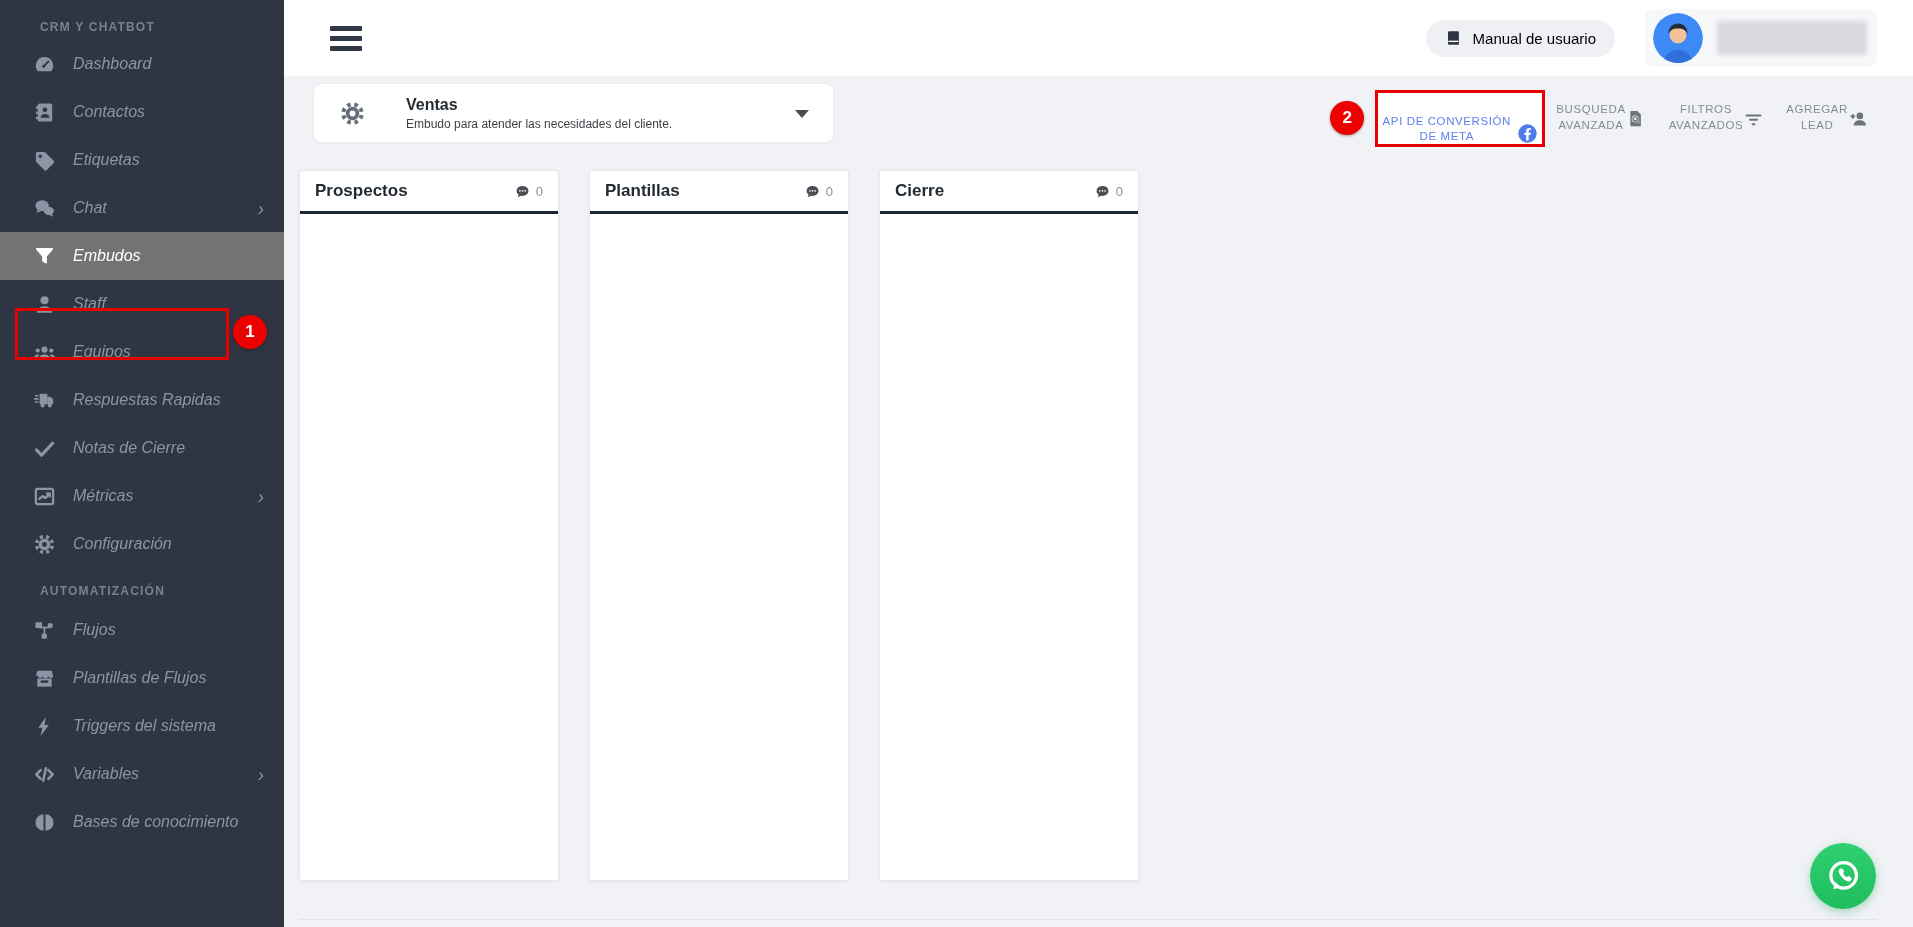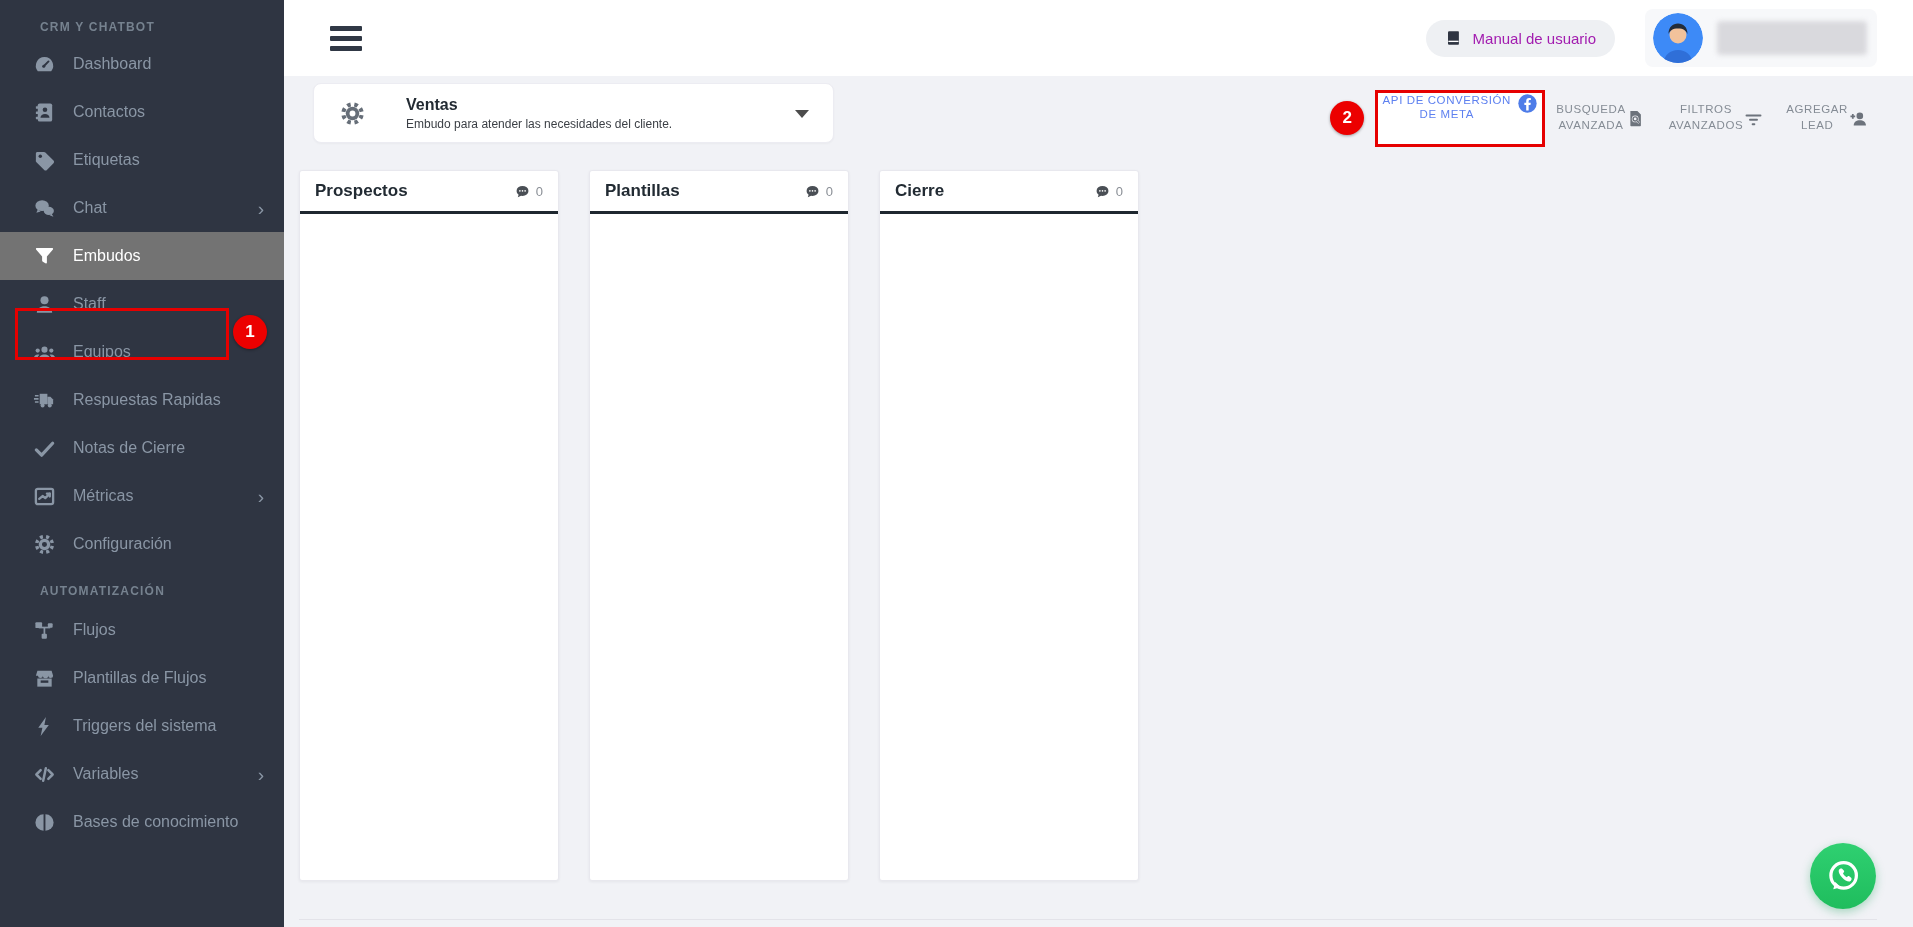--- a/index.html
+++ b/index.html
@@ -7,21 +7,21 @@
   .screen { position:relative; width:1913px; height:927px; overflow:hidden; background:#f1f2f6; }
 
   
   .sidebar { position:absolute; left:0; top:0; width:284px; height:100%; background:#2f3542; overflow:hidden; }
   .logo { display:flex; align-items:center; justify-content:center; gap:2px; padding-top:16px; height:62px;
           color:#fff; font-weight:800; font-size:33px; letter-spacing:1px; cursor:pointer; }
   .logo .bubble-o { display:inline-block; width:34px; height:34px; margin:0 1px; }
   .side-section { padding:20px 0 6px 40px; color:#76828f; font-size:12px; font-weight:700; letter-spacing:1.2px; height:40px; }
   .side-section.auto { height:38px; padding-top:16px; }
   .nav-item { position:relative; display:flex; align-items:center; height:48px; padding-left:33px; cursor:pointer;
-              color:#8a96a5; font-size:16px; }
+              color:#8a96a5; font-size:16px;font-style:italic; }
   .nav-item .ic { width:23px; height:23px; flex:0 0 23px; }
   .nav-item .lbl { margin-left:17px; }
   .nav-item.active { color:#ffffff; background:#737373; }
   .nav-item .chev { position:absolute; right:20px; top:50%; transform:translateY(-50%);
                     font-size:19px; color:#8a96a5; line-height:1; }
   
   .annot-box-sidebar { position:absolute; left:15px; top:308px; width:214px; height:52px;
                        border:3px solid #e60000; pointer-events:none; z-index:5; }
   .annot-circle { display:flex; align-items:center; justify-content:center; width:34px; height:34px;
                   border-radius:50%; background:#ec0000; color:#fff; font-weight:700; font-size:17px;
@@ -29,21 +29,21 @@
   .annot-circle.step1 { position:absolute; left:233px; top:315px; }
 
   
   .topbar { position:absolute; left:284px; top:0; right:0; height:76px; background:#ffffff;
             display:flex; align-items:center; }
   .hamburger { margin-left:46px; width:32px; cursor:pointer; }
   .hamburger span { display:block; height:5px; background:#303845; border-radius:1px; margin-bottom:5px; }
   .hamburger span:last-child { margin-bottom:0; }
   .manual-btn { margin-left:auto; display:flex; align-items:center; gap:10px; height:37px; padding:0 19px;
                 background:#eef0f3; border:none; border-radius:19px; font-family:inherit;
-                font-size:15px; color:#a21caf; cursor:pointer; }
+                font-size:15px; color:#000000; cursor:pointer; }
   .avatar-group { margin:0 36px 0 30px; display:flex; align-items:center; gap:14px; width:232px; height:58px;
                   background:#f7f8fa; border-radius:8px; padding-left:8px; cursor:pointer; }
   .avatar { width:50px; height:50px; border-radius:50%; overflow:hidden; flex:0 0 50px; }
   .redacted-name { width:150px; height:34px; background:#d9d9dd; border-radius:4px; filter:blur(2.5px); }
 
   
   .content { position:absolute; left:284px; top:76px; right:0; bottom:0; background:#f1f2f6; }
 
   .funnel-card { position:absolute; left:29px; top:7px; width:521px; height:60px; background:#fff;
                  border:1px solid #ececf2; border-radius:8px; display:flex; align-items:center;
@@ -52,21 +52,21 @@
   .funnel-card .txt { margin-left:40px; }
   .funnel-card .title { font-size:16px; font-weight:700; color:#232b33; }
   .funnel-card .subtitle { font-size:12px; color:#3b3f45; margin-top:3px; }
   .funnel-card .caret { position:absolute; right:24px; top:50%; margin-top:-3px;
                         width:0; height:0; border-left:7px solid transparent; border-right:7px solid transparent;
                         border-top:8px solid #4c4c4c; }
 
   .actions-row { position:absolute; top:13px; right:33px; height:58px; display:flex; align-items:center; }
   .annot-circle.step2 { margin-right:11px; }
   .meta-api-btn { width:170px; height:57px; border:3px solid #e60000; background:#fff;
-                  display:flex; align-items:flex-start; justify-content:center; gap:6px; cursor:pointer; }
+                  display:flex; align-items:flex-end; justify-content:center; gap:6px; cursor:pointer; }
   .meta-api-btn .two-line { color:#5e81f0; font-size:11.5px; letter-spacing:.6px; text-align:center; line-height:1.3; }
   .gray-action { display:flex; align-items:center; padding:0 11px; cursor:pointer; background:none; border:none;
                  font-family:inherit; color:#858c95; }
   .gray-action .two-line { font-size:11.5px; letter-spacing:.6px; text-align:center; line-height:1.35; }
   .gray-action .aic { width:21px; height:21px; color:#6d737c; }
   .fb-badge { width:21px; height:21px; flex:0 0 21px; }
 
   
   .board { position:absolute; left:15px; top:94px; display:flex; gap:30px; }
   .kcol { width:260px; height:711px; background:#fff; border:1px solid #e8e8ee; border-radius:3px;

